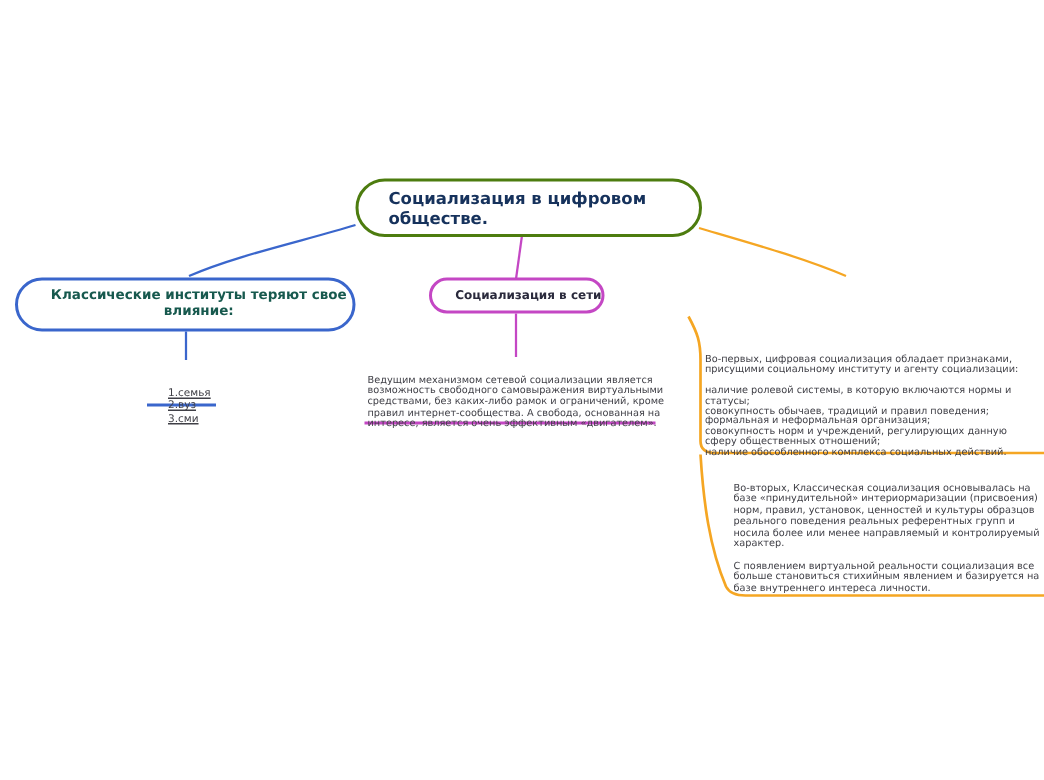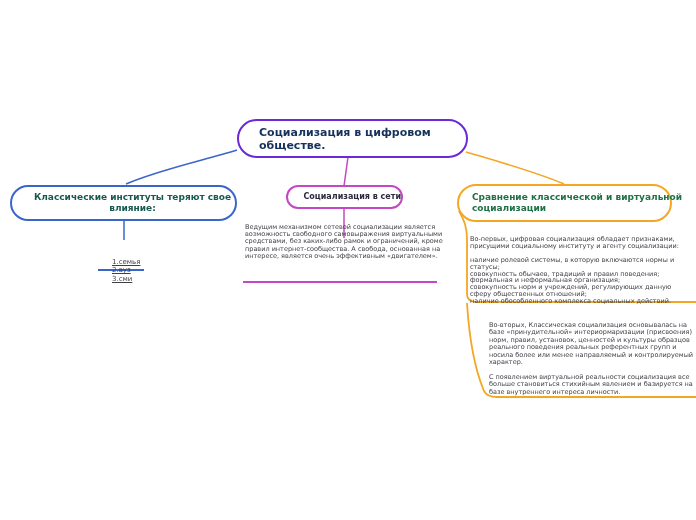--- a/index.html
+++ b/index.html
@@ -22,21 +22,21 @@
     display: flex;
     flex-direction: column;
     justify-content: center;
     z-index: 2;
     cursor: default;
   }
   .bubble .label { white-space: pre; font-weight: bold; }
 
   .bubble.root {
     left: 237px; top: 119px; width: 231px; height: 39px;
-    border: 2px solid #6d28d9; border-radius: 20px;
+    border: 2px solid #4d7c0f; border-radius: 20px;
     padding-left: 20px;
   }
   .bubble.root .label { font-size: 11px; line-height: 13px; color: #16325c; }
 
   .bubble.left-branch {
     left: 10px; top: 185px; width: 227px; height: 36px;
     border: 2px solid #3a66cc; border-radius: 18px;
     padding-left: 18px;
     text-align: center;
   }
@@ -57,21 +57,21 @@
   .bubble.right-branch .label { font-size: 9px; line-height: 11px; color: #1e7045; }
 
   .textnode {
     position: absolute;
     white-space: pre;
     color: #3f3f46;
     z-index: 1;
     cursor: default;
   }
   .textnode.list-left   { left: 112px; top: 258px; font-size: 7px;   line-height: 8.4px; text-decoration: underline; }
-  .textnode.para-mid    { left: 245px; top: 224px; font-size: 6.5px; line-height: 7.2px; }
+  .textnode.para-mid    { left: 245px; top: 250px; font-size: 6.5px; line-height: 7.2px; }
   .textnode.para-right1 { left: 470px; top: 236px; font-size: 6.5px; line-height: 6.9px; }
   .textnode.para-right2 { left: 489px; top: 322px; font-size: 6.5px; line-height: 7.4px; }
 </style>
 </head>
 <body>
 
 <div id="canvas">
 
   <svg class="connectors">
 
@@ -99,24 +99,20 @@
 
   <div class="bubble left-branch">
     <div class="label">Классические институты теряют свое
 влияние:</div>
   </div>
 
   <div class="bubble mid-branch">
     <div class="label">Социализация в сети</div>
   </div>
 
-  <div class="bubble right-branch">
-    <div class="label">Сравнение классической и виртуальной
-социализации</div>
-  </div>
 
   <div class="textnode list-left">1.семья
 2.вуз
 3.сми</div>
 
   <div class="textnode para-mid">Ведущим механизмом сетевой социализации является
 возможность свободного самовыражения виртуальными
 средствами, без каких-либо рамок и ограничений, кроме
 правил интернет-сообщества. А свобода, основанная на
 интересе, является очень эффективным «двигателем».</div>

